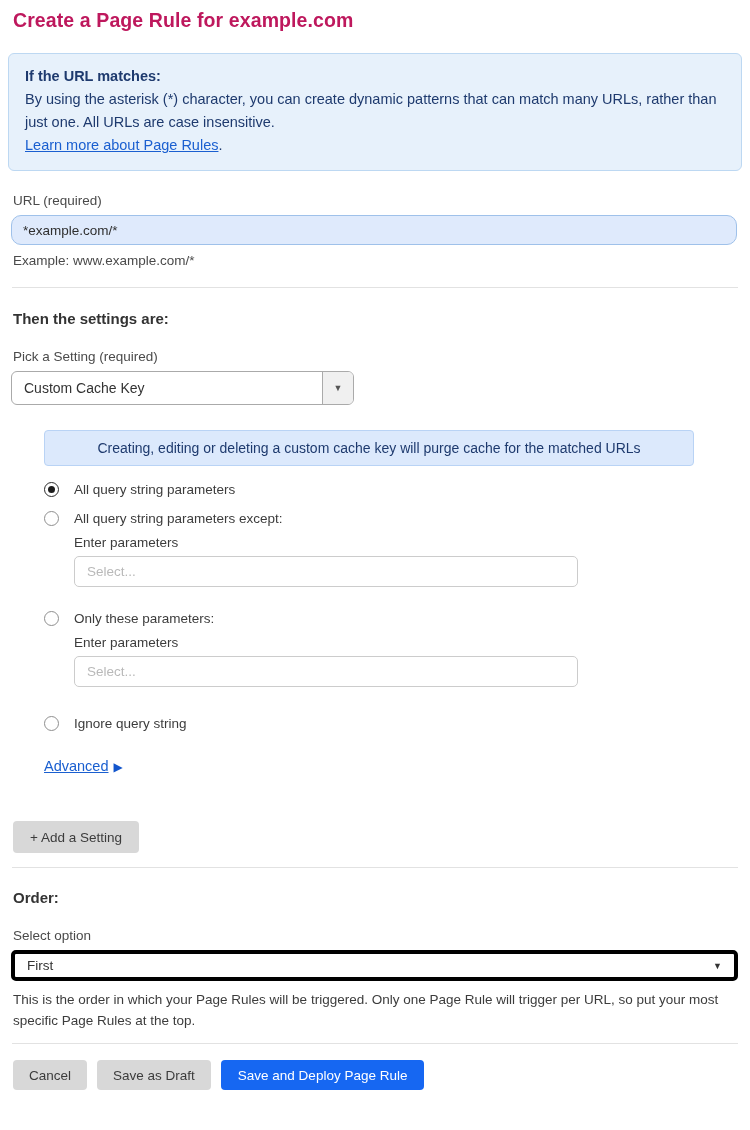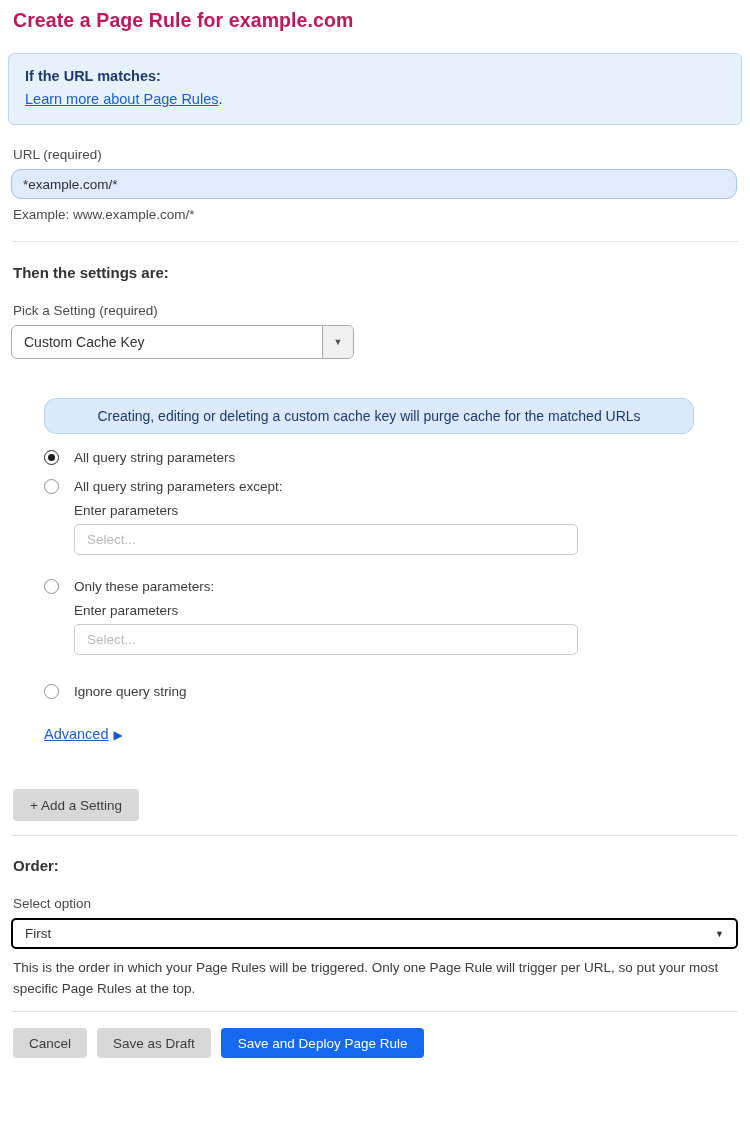--- a/index.html
+++ b/index.html
@@ -44,22 +44,22 @@
     display:flex; align-items:stretch; overflow:hidden; cursor:pointer;
   }
   .setting-select .ss-value { flex:1; display:flex; align-items:center; padding:0 12px; font-size:14px; color:#333; }
   .setting-select .ss-arrow {
     width:31px; border-left:1px solid #aaa; background:#f0f0f0;
     display:flex; align-items:center; justify-content:center;
     font-size:9px; color:#555;
   }
 
   .notice-box {
-    margin-top:39px; margin-left:31px; width:650px;
-    background:#dce9fc; border:1px solid #b9d3f5; border-radius:12px;
+    margin-top:25px; margin-left:31px; width:650px;
+    background:#dce9fc; border:1px solid #b9d3f5; border-radius:4px;
     padding:9px 10px; text-align:center;
     color:#1e3a6e; font-size:14px;
   }
 
   .qs-heading { margin-top:21px; margin-left:31px; font-size:14.5px; font-weight:700; color:#333; }
 
   .radio-row { display:flex; align-items:center; margin-left:31px; }
   .radio {
     width:15px; height:15px; border-radius:50%;
     border:1.5px solid #8f8f8f; background:#fff; flex:0 0 auto;
@@ -86,21 +86,21 @@
     border:none; border-radius:4px; cursor:pointer;
     font-family:"Liberation Sans", sans-serif;
   }
   .btn-gray { background:#d8d8d8; color:#3c3c3c; }
   .add-setting-btn { margin-top:47px; height:32px; padding:0 17px; font-size:13.5px; }
 
   .order-heading { margin-top:21px; font-size:15px; font-weight:700; color:#333; }
 
   .order-select {
     margin-top:7px; margin-left:-2px; width:727px; height:31px;
-    border:2px solid #000000; border-radius:5px; background:#fff;
+    border:4px solid #000000; border-radius:5px; background:#fff;
     display:flex; align-items:center; padding:0 12px; cursor:pointer;
     font-size:13.5px; color:#333;
   }
   .order-select .os-arrow { margin-left:auto; font-size:9px; color:#333; }
 
   .help-text { margin-top:8px; font-size:13.5px; line-height:21px; color:#3c3c3c; max-width:716px; }
 
   .footer { margin-top:16px; display:flex; gap:10px; }
   .footer .btn { height:30px; font-size:13.5px; }
   .cancel-btn { padding:0 16px; }
@@ -109,20 +109,21 @@
 </style>
 </head>
 <body>
 
 <div class="container">
 
   <div class="page-title">Create a Page Rule for example.com</div>
 
   <div class="info-box">
     <div class="ib-heading">If the URL matches:</div>
+    <div>By using the asterisk (*) character, you can create dynamic patterns that can match many URLs, rather than just one. All URLs are case insensitive.</div>
     <div><a>Learn more about Page Rules</a><span>.</span></div>
   </div>
 
   <div class="field-label">URL (required)</div>
   <div class="url-input">*example.com/*</div>
   <div class="hint">Example: www.example.com/*</div>
 
   <hr class="divider">
 
   <div class="section-heading">Then the settings are:</div>

